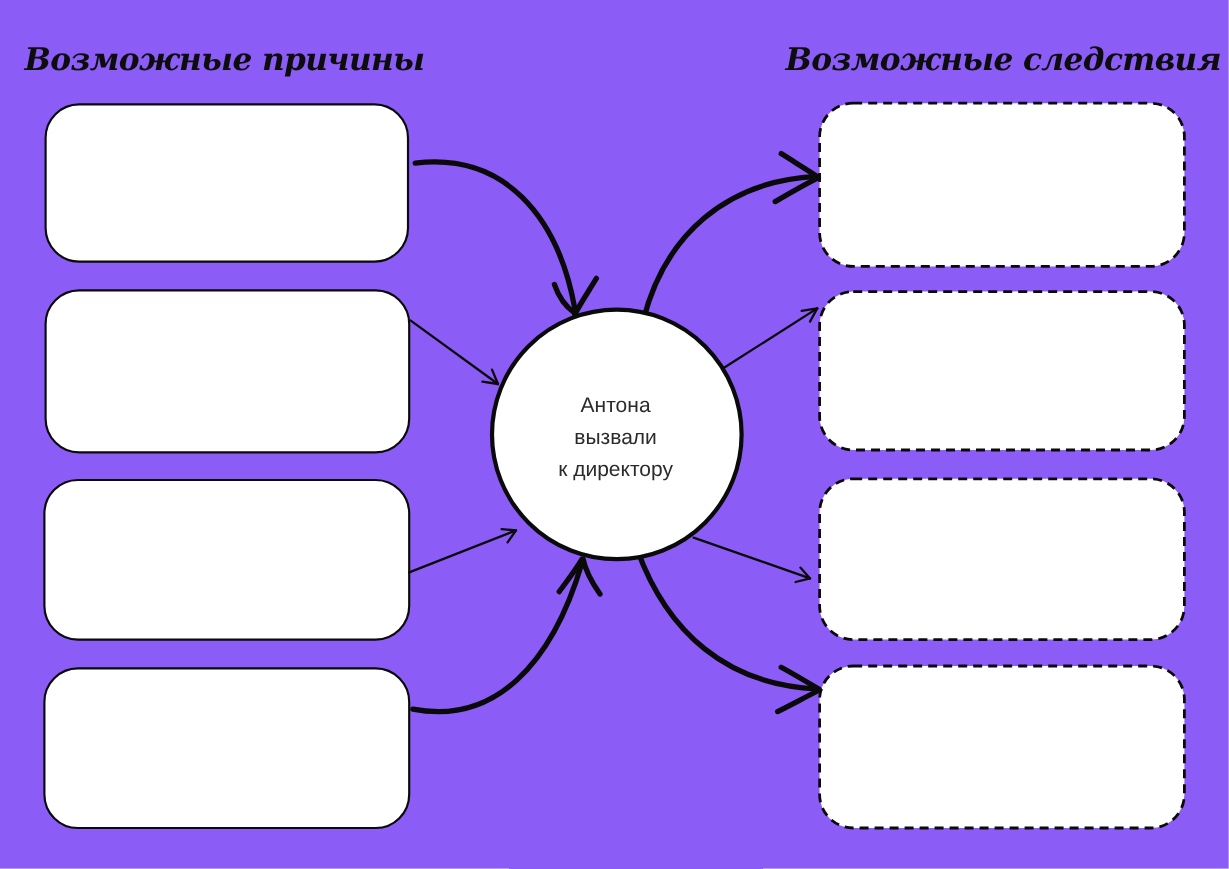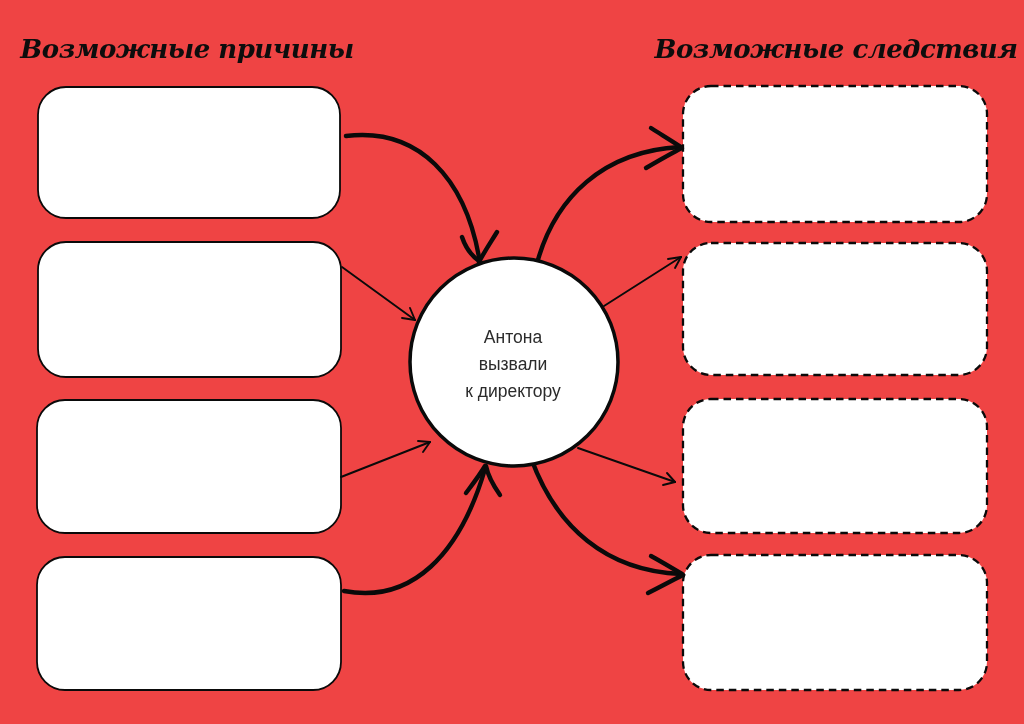--- a/index.html
+++ b/index.html
@@ -4,21 +4,21 @@
 <style>
   html, body {
     margin: 0;
     padding: 0;
     background: #ffffff;
   }
   .canvas {
     position: relative;
     width: 1024px;
     height: 724px;
-    background: #ef4444;
+    background: #8b5cf6;
     overflow: hidden;
     font-family: "Liberation Sans", sans-serif;
   }
   svg { display: block; }
   .header-text {
     font-family: "DejaVu Serif", serif;
     font-style: italic;
     font-weight: bold;
     font-size: 26px;
     letter-spacing: -0.5px;

